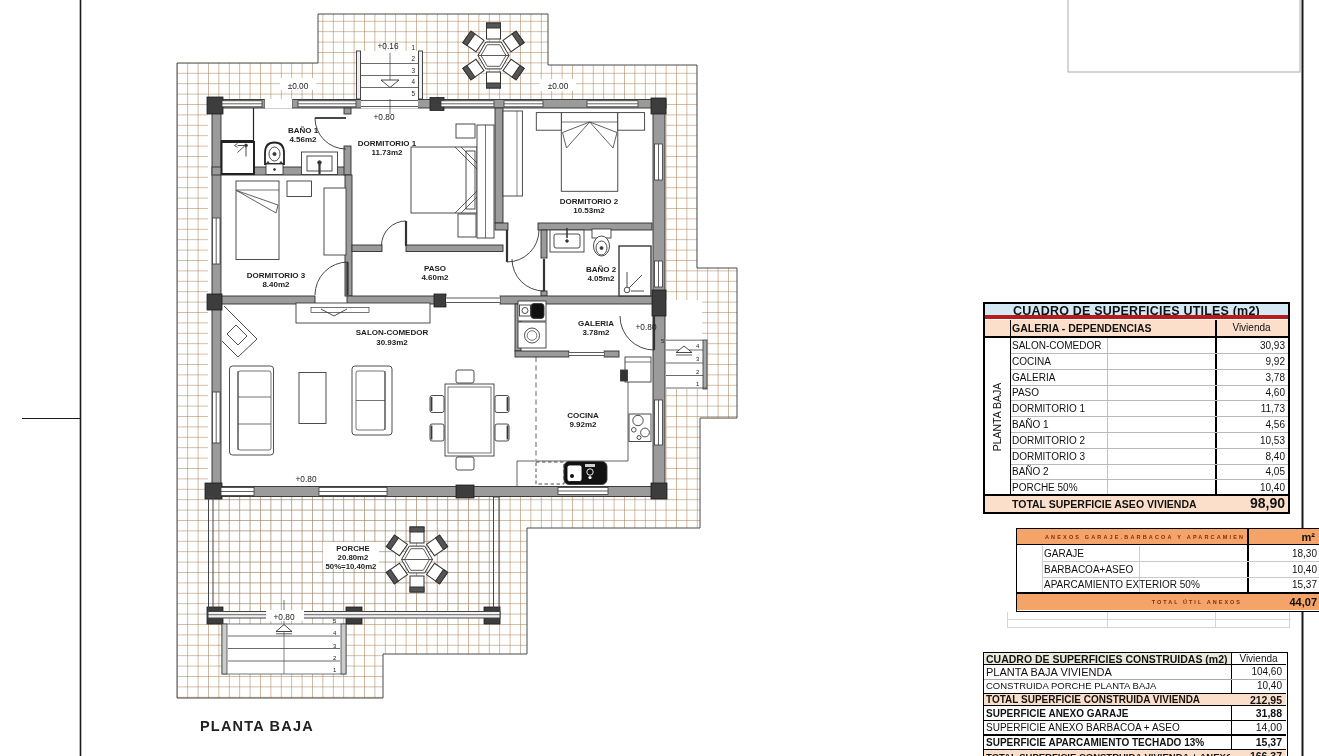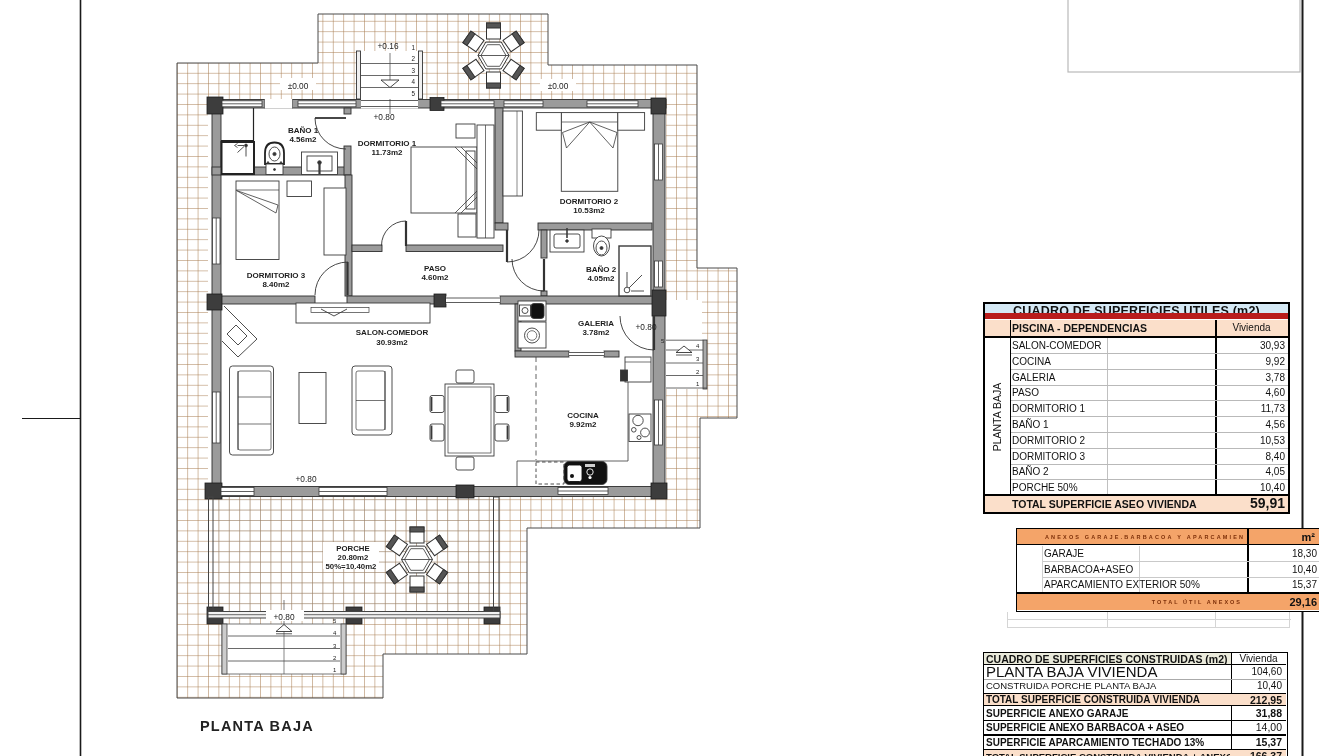--- a/index.html
+++ b/index.html
@@ -648,81 +648,81 @@
 <text x="353" y="550.5">PORCHE</text>
           <text x="353" y="559.5">20.80m2</text>
           <text x="351" y="568.5">50%=10.40m2</text>
         </g>
 
 <text x="200" y="731" font-size="14.5" text-anchor="start" letter-spacing="1.2" fill="#222">PLANTA BAJA</text>
 </g>
 </svg>
 
 <div class="tbl" style="left:983px;top:302px;width:307px;height:212px;border:2px solid #000;background:#fff;">
-  <div class="cell" style="left:0;top:0;width:303px;height:15px;background:#d5e9f5;border-bottom:6px solid #b91c1c;text-align:center;font-size:12.5px;font-weight:bold;line-height:15px;letter-spacing:0.2px;">CUADRO DE SUPERFICIES UTILES (m2)</div>
+  <div class="cell" style="left:0;top:0;width:303px;height:15px;background:#d5e9f5;border-bottom:4px solid #b91c1c;text-align:center;font-size:12.5px;font-weight:bold;line-height:15px;letter-spacing:0.2px;">CUADRO DE SUPERFICIES UTILES (m2)</div>
   <div class="cell" style="left:0;top:16px;width:303px;height:16px;background:#fbdfca;"></div>
-  <div class="cell" style="left:27px;top:16px;width:200px;height:16px;font-size:10.5px;font-weight:bold;line-height:16px;">PISCINA - DEPENDENCIAS</div>
+  <div class="cell" style="left:27px;top:16px;width:200px;height:16px;font-size:10.5px;font-weight:bold;line-height:16px;">GALERIA - DEPENDENCIAS</div>
   <div class="cell" style="left:230px;top:16px;width:73px;height:16px;font-size:10px;line-height:16px;text-align:center;">Vivienda</div>
   <div class="cell" style="left:0;top:32px;width:303px;height:2px;background:#000;"></div>
   <div class="cell" style="left:25px;top:16px;width:1px;height:174px;background:#000;"></div>
   <div class="cell" style="left:122px;top:34px;width:1px;height:156px;background:#c0c0c0;"></div>
   <div class="cell" style="left:230px;top:16px;width:1.5px;height:191px;background:#000;"></div>
 
   <div class="cell" style="left:1px;top:34px;width:24px;height:156px;">
         <div style="position:absolute;left:-66px;top:72px;width:156px;height:14px;transform:rotate(-90deg);font-size:10.5px;text-align:center;">PLANTA BAJA</div>
       </div>
   <div class="cell" style="left:27px;top:34px;width:200px;height:156px;font-size:10px;line-height:15.8px;">SALON-COMEDOR<br>COCINA<br>GALERIA<br>PASO<br>DORMITORIO 1<br>BAÑO 1<br>DORMITORIO 2<br>DORMITORIO 3<br>BAÑO 2<br>PORCHE 50%</div>
   <div class="cell" style="left:232px;top:34px;width:68px;height:156px;font-size:10px;line-height:15.8px;text-align:right;">30,93<br>9,92<br>3,78<br>4,60<br>11,73<br>4,56<br>10,53<br>8,40<br>4,05<br>10,40</div>
   <div class="cell" style="left:26px;top:49px;width:277px;height:141px;background:repeating-linear-gradient(to bottom,#b9b9b9 0,#b9b9b9 1px,transparent 1px,transparent 15.8px);"></div>
   <div class="cell" style="left:0;top:190px;width:303px;height:2px;background:#000;"></div>
   <div class="cell" style="left:0;top:192px;width:303px;height:16px;background:#fbdfca;"></div>
   <div class="cell" style="left:27px;top:192px;width:200px;height:16px;font-size:10.5px;font-weight:bold;line-height:16px;">TOTAL SUPERFICIE ASEO VIVIENDA</div>
-  <div class="cell" style="left:232px;top:191px;width:68px;height:17px;font-size:14px;font-weight:bold;line-height:17px;text-align:right;">59,91</div>
+  <div class="cell" style="left:232px;top:191px;width:68px;height:17px;font-size:14px;font-weight:bold;line-height:17px;text-align:right;">98,90</div>
 </div>
 
 <div class="tbl" style="left:983px;top:528px;width:307px;height:84px;border:1.5px solid #000;background:#fff;margin-left:33px;">
   <div class="cell" style="left:0;top:0;width:304px;height:16px;background:#f4a469;border-bottom:1px solid #000;"></div>
   <div class="cell" style="left:28px;top:0;width:200px;height:16px;font-size:5.5px;font-weight:bold;letter-spacing:2.15px;line-height:16px;color:#7d2f08;text-align:center;">ANEXOS&nbsp;GARAJE.BARBACOA&nbsp;Y&nbsp;APARCAMIEN</div>
   <div class="cell" style="left:230px;top:0;width:68px;height:16px;font-size:11px;font-weight:bold;line-height:16px;text-align:right;">m²</div>
   <div class="cell" style="left:25px;top:17px;width:1px;height:46px;background:#cfcfcf;"></div>
   <div class="cell" style="left:122px;top:17px;width:1px;height:46px;background:#cfcfcf;"></div>
   <div class="cell" style="left:230px;top:0;width:1.5px;height:81px;background:#000;"></div>
   <div class="cell" style="left:27px;top:17px;width:200px;height:47px;font-size:10px;line-height:15.6px;">GARAJE<br>BARBACOA+ASEO<br>APARCAMIENTO EXTERIOR 50%</div>
   <div class="cell" style="left:232px;top:17px;width:68px;height:47px;font-size:10px;line-height:15.6px;text-align:right;">18,30<br>10,40<br>15,37</div>
   <div class="cell" style="left:26px;top:32.2px;width:277px;height:33px;background:repeating-linear-gradient(to bottom,#c9c9c9 0,#c9c9c9 1px,transparent 1px,transparent 15.6px);"></div>
   <div class="cell" style="left:0;top:63px;width:304px;height:1.5px;background:#000;"></div>
   <div class="cell" style="left:0;top:64.5px;width:304px;height:16.5px;background:#f4a469;"></div>
   <div class="cell" style="left:28px;top:64.5px;width:197px;height:16.5px;font-size:5.5px;font-weight:bold;letter-spacing:2px;line-height:16.5px;color:#7d2f08;text-align:right;">TOTAL&nbsp;ÚTIL&nbsp;ANEXOS</div>
-  <div class="cell" style="left:232px;top:64.5px;width:68px;height:16.5px;font-size:11px;font-weight:bold;line-height:16.5px;text-align:right;">29,16</div>
+  <div class="cell" style="left:232px;top:64.5px;width:68px;height:16.5px;font-size:11px;font-weight:bold;line-height:16.5px;text-align:right;">44,07</div>
 </div>
 
 <div class="tbl" style="left:1007px;top:611.5px;width:283px;height:16px;border:1px solid #d5d5d5;border-top:none;">
   <div class="cell" style="left:0;top:7px;width:283px;height:1px;background:#d5d5d5;"></div>
   <div class="cell" style="left:99px;top:0;width:1px;height:16px;background:#d5d5d5;"></div>
   <div class="cell" style="left:207px;top:0;width:1px;height:16px;background:#d5d5d5;"></div>
 </div>
 
 
 <div class="tbl" style="left:983px;top:652px;width:305px;height:110px;border:1.5px solid #000;background:#fff;">
   <div class="cell" style="left:0;top:0;width:302px;height:12px;background:#eaeadb;border-bottom:1px solid #000;"></div>
   <div class="cell" style="left:2px;top:0;width:244px;height:12px;font-size:10.5px;font-weight:bold;line-height:12px;">CUADRO DE SUPERFICIES CONSTRUIDAS (m2)</div>
   <div class="cell" style="left:247px;top:0;width:55px;height:12px;background:#fff;font-size:10px;line-height:12px;text-align:center;border-bottom:1px solid #000;">Vivienda</div>
   <div class="cell" style="left:247px;top:0;width:1px;height:110px;background:#000;"></div>
-  <div class="cell" style="left:2px;top:13px;width:244px;height:12.5px;font-size:15px;line-height:12.5px;">PLANTA BAJA VIVIENDA</div>
+  <div class="cell" style="left:2px;top:13px;width:244px;height:12.5px;font-size:11px;line-height:12.5px;">PLANTA BAJA VIVIENDA</div>
   <div class="cell" style="left:248px;top:13px;width:50px;height:12.5px;font-size:10px;line-height:12.5px;text-align:right;">104,60</div>
   <div class="cell" style="left:0;top:25.5px;width:302px;height:1px;background:#aaa;"></div>
   <div class="cell" style="left:2px;top:26.5px;width:244px;height:12.5px;font-size:9.5px;line-height:12.5px;">CONSTRUIDA PORCHE PLANTA BAJA</div>
   <div class="cell" style="left:248px;top:26.5px;width:50px;height:12.5px;font-size:10px;line-height:12.5px;text-align:right;">10,40</div>
   <div class="cell" style="left:0;top:39.5px;width:302px;height:13.5px;background:#fbdfca;border-top:1.5px solid #000;border-bottom:1.5px solid #000;"></div>
   <div class="cell" style="left:2px;top:40.5px;width:244px;height:24px;font-size:10px;font-weight:bold;line-height:12px;">TOTAL SUPERFICIE CONSTRUIDA VIVIENDA</div>
   <div class="cell" style="left:248px;top:40.5px;width:50px;height:12px;font-size:10.5px;font-weight:bold;line-height:12px;text-align:right;">212,95</div>
   <div class="cell" style="left:2px;top:53.5px;width:244px;height:13px;font-size:10px;font-weight:bold;line-height:13px;">SUPERFICIE ANEXO GARAJE</div>
   <div class="cell" style="left:248px;top:53.5px;width:50px;height:13px;font-size:10.5px;font-weight:bold;line-height:13px;text-align:right;">31,88</div>
   <div class="cell" style="left:0;top:66.5px;width:302px;height:1.5px;background:#000;"></div>
-  <div class="cell" style="left:2px;top:68px;width:244px;height:13px;font-size:10px;font-weight:bold;line-height:13px;">SUPERFICIE ANEXO BARBACOA + ASEO</div>
+  <div class="cell" style="left:2px;top:68px;width:244px;height:13px;font-size:10px;font-weight:normal;line-height:13px;">SUPERFICIE ANEXO BARBACOA + ASEO</div>
   <div class="cell" style="left:248px;top:68px;width:50px;height:13px;font-size:10.5px;font-weight:normal;line-height:13px;text-align:right;">14,00</div>
   <div class="cell" style="left:0;top:81px;width:302px;height:1.5px;background:#000;"></div>
   <div class="cell" style="left:2px;top:82.5px;width:244px;height:13px;font-size:10px;font-weight:bold;line-height:13px;">SUPERFICIE APARCAMIENTO TECHADO 13%</div>
   <div class="cell" style="left:248px;top:82.5px;width:50px;height:13px;font-size:10.5px;font-weight:bold;line-height:13px;text-align:right;">15,37</div>
   <div class="cell" style="left:0;top:95.5px;width:302px;height:1.5px;background:#000;"></div>
   <div class="cell" style="left:0;top:97px;width:302px;height:13px;background:#fbdfca;"></div>
   <div class="cell" style="left:2px;top:97px;width:244px;height:13px;font-size:9.5px;font-weight:bold;line-height:13px;">TOTAL SUPERFICIE CONSTRUIDA VIVIENDA + ANEXOS</div>
   <div class="cell" style="left:248px;top:97px;width:50px;height:13px;font-size:10.5px;font-weight:bold;line-height:13px;text-align:right;">166,37</div>
 </div>
 

